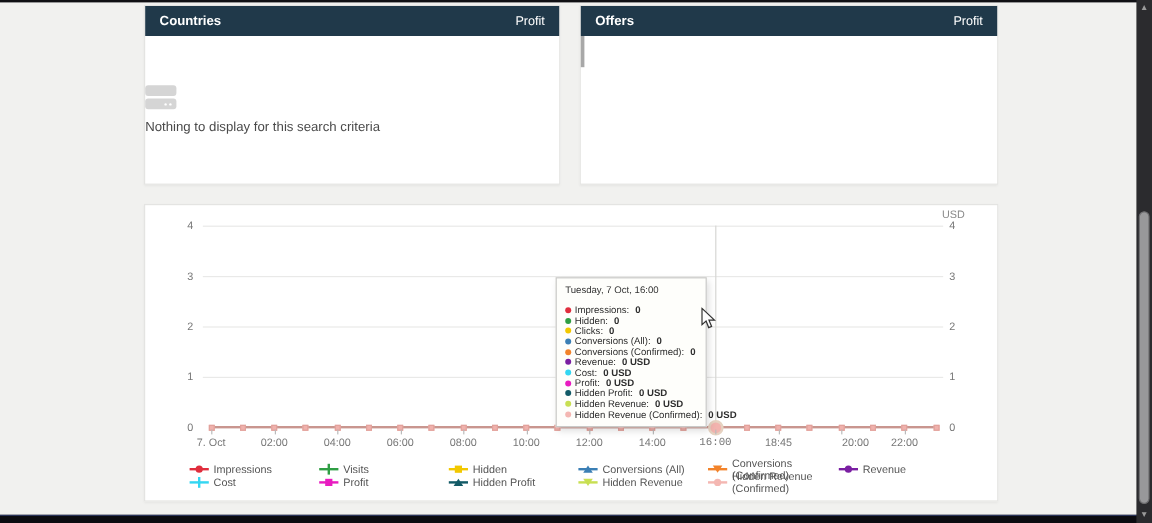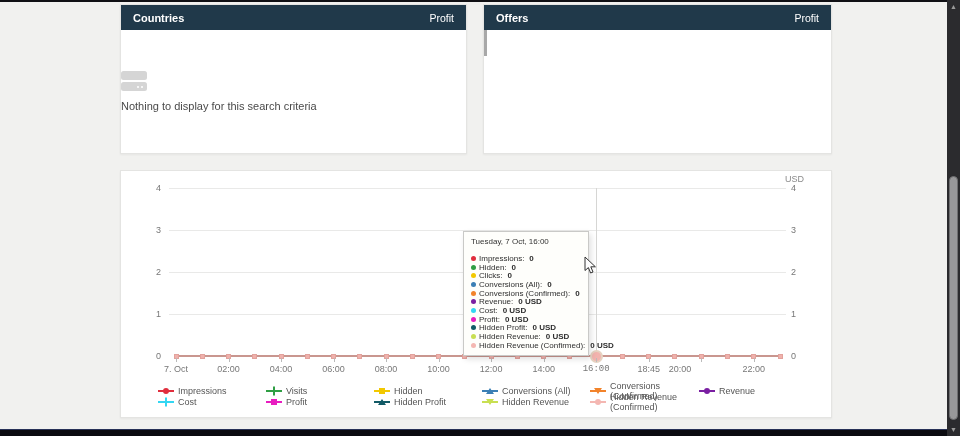--- a/index.html
+++ b/index.html
@@ -136,21 +136,21 @@
       <div class="xlab" style="left: 317.609px;">10:00</div>
       <div class="xtick" style="left: 370.13px;"></div>
       <div class="xlab" style="left: 370.13px;">12:00</div>
       <div class="xtick" style="left: 422.652px;"></div>
       <div class="xlab" style="left: 422.652px;">14:00</div>
       <div class="xtick" style="left: 475.174px;"></div>
       <div class="xlab" style="left: 475.174px; font-family: Liberation Mono, monospace;">16:00</div>
       <div class="xtick" style="left: 527.696px;"></div>
       <div class="xlab" style="left: 527.696px;">18:45</div>
       <div class="xtick" style="left: 580.217px;"></div>
-      <div class="xlab" style="left: 559px; text-align: center;">20:00</div>
+      <div class="xlab" style="left: 592px; text-align: center;">20:00</div>
       <div class="xtick" style="left: 632.739px;"></div>
       <div class="xlab" style="left: 632.739px;">22:00</div>
     </div>
   <div class="usd-label">USD</div>
   <div id="legend">
       <div class="lg-item">
         <span class="lg-marker">
           <span class="lg-line" style="background: rgb(224, 46, 61);"></span>
           <span class="lg-shape" style="width: 6px; height: 6px; border-radius: 50%; background: rgb(224, 46, 61);"></span>
         </span>

